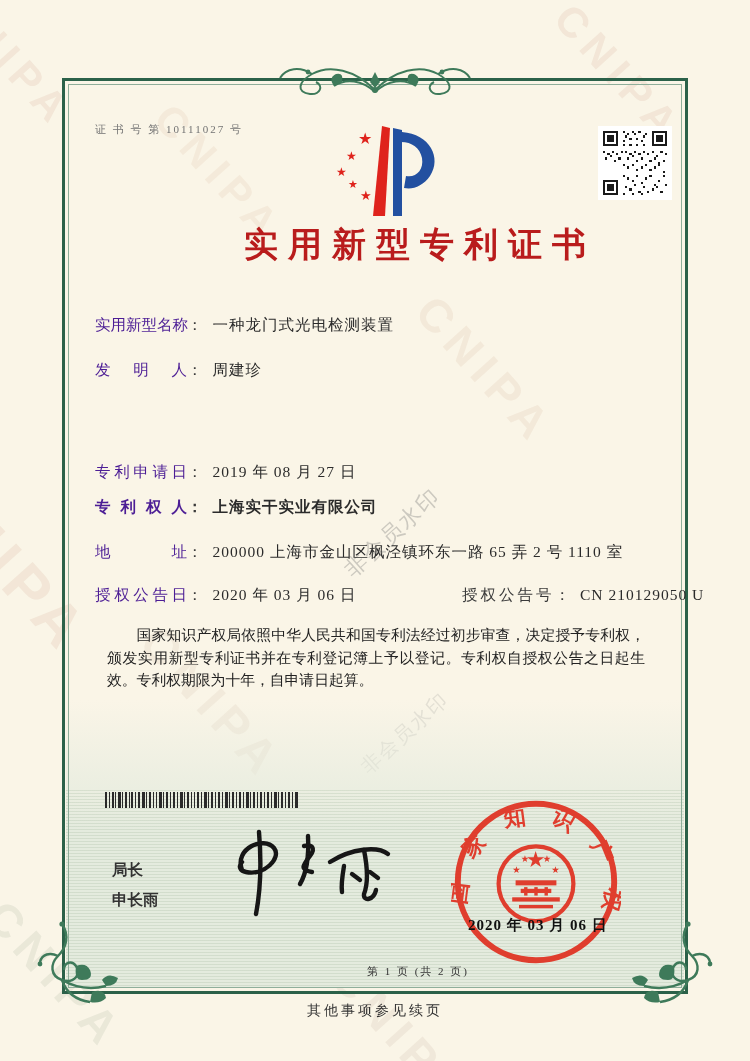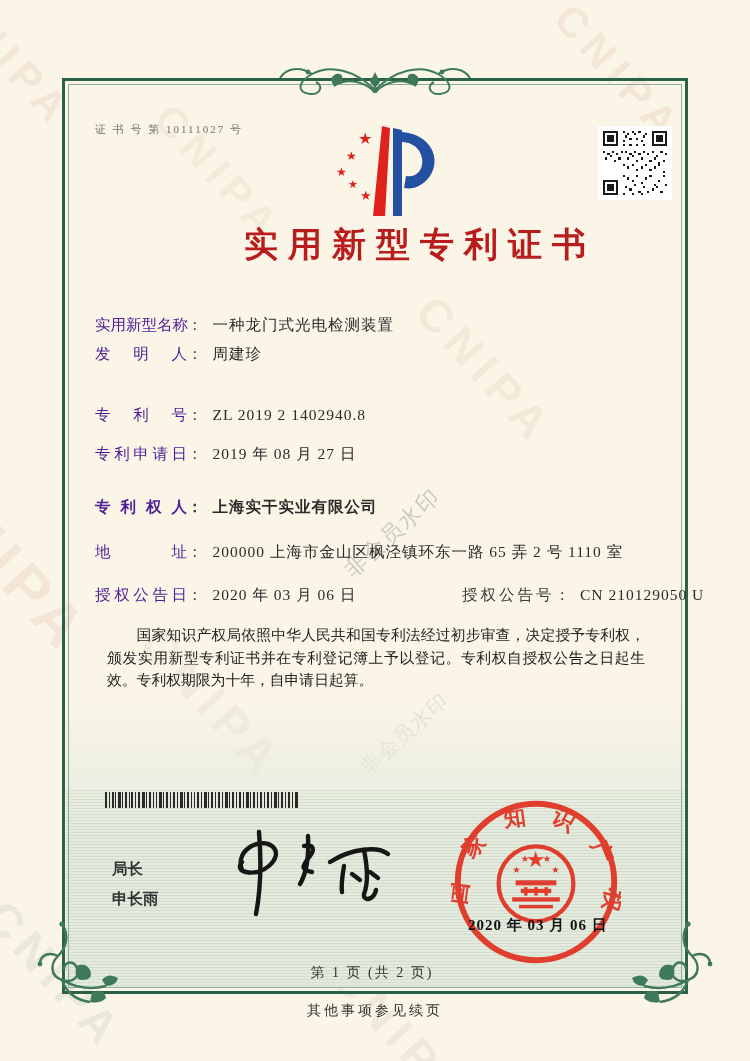--- a/index.html
+++ b/index.html
@@ -26,28 +26,28 @@
          letter-spacing:10px;color:#b91c1c;padding-left:48px;}
   .frow{position:absolute;left:95px;width:570px;font-size:15.5px;color:#2b2b2b;white-space:nowrap;}
   .flabel{display:inline-block;width:92px;text-align:justify;text-align-last:justify;color:#4c1d95;}
   .fsep{color:#3a3a3a;}
   .fvalue{margin-left:10px;letter-spacing:1px;}
   .frow2{position:absolute;left:367px;top:0;}
   .body-text{position:absolute;left:95px;top:612px;width:562px;font-size:14.8px;line-height:22.5px;
          color:#222;text-align:justify;}
   .body-text p{margin:12px;text-indent:2em;}
   .barcode{position:absolute;left:105px;top:792px;width:193px;height:16px;}
-  .signer{position:absolute;left:112px;top:855px;font-family:Liberation Mono, monospace;
+  .signer{position:absolute;left:112px;top:855px;font-family:Liberation Serif, serif;
           font-weight:600;font-size:15.5px;color:#333;line-height:30px;}
   .signature{position:absolute;left:212px;top:822px;width:185px;height:100px;}
   .seal{position:absolute;left:451px;top:797px;width:170px;height:170px;}
   .seal-date{position:absolute;left:468px;top:916px;font-size:15px;font-weight:bold;color:#111;
           letter-spacing:1px;white-space:nowrap;}
-  .page-note{position:absolute;left:62px;top:964px;width:620px;text-align:center;font-size:14px;
-          letter-spacing:2px;color:#333;}
+  .page-note{position:absolute;left:62px;top:964px;width:620px;text-align:center;font-size:11px;
+          letter-spacing:2px;color:#333;padding-left:46px;}
   .cont-note{position:absolute;left:0;top:1002px;width:750px;text-align:center;font-size:14px;
           letter-spacing:3px;color:#333;}
   .flourish-top{position:absolute;left:250px;top:52px;width:250px;height:48px;}
   .flourish{position:absolute;width:92px;height:92px;}
   .fl-bl{left:32px;top:918px;}
   .fl-br{left:626px;top:918px;transform:scaleX(-1);}
 </style>
 </head>
 <body>
 
@@ -223,27 +223,24 @@
       <polygon points="63,6 72,8 72,94 63,94"></polygon>
       <path d="M72,10 C100,12 112,36 100,54 C93,64 83,68 74,66 L76,54 C86,56 94,48 92,36 C90,26 82,20 71,20 Z"></path>
     </g>
   </svg>
 
   <div class="title">实用新型专利证书</div>
 
   <div class="frow" style="top:315px;">
     <span class="flabel">实用新型名称</span><span class="fsep">：</span><span class="fvalue">一种龙门式光电检测装置</span>
   </div>
-  <div class="frow" style="top:344px;">
+  <div class="frow" style="top:360px;">
     <span class="flabel">发明人</span><span class="fsep">：</span><span class="fvalue">周建珍</span>
   </div>
-  <div class="frow" style="top:405px;">
-    <span class="flabel">专利号</span><span class="fsep">：</span><span class="fvalue">ZL 2019 2 1402940.8</span>
-  </div>
-  <div class="frow" style="top:444px;">
+  <div class="frow" style="top:462px;">
     <span class="flabel">专利申请日</span><span class="fsep">：</span><span class="fvalue">2019 年 08 月 27 日</span>
   </div>
   <div class="frow" style="top:497px;font-weight:bold;">
     <span class="flabel">专利权人</span><span class="fsep">：</span><span class="fvalue">上海实干实业有限公司</span>
   </div>
   <div class="frow" style="top:542px;">
     <span class="flabel">地址</span><span class="fsep">：</span><span class="fvalue">200000 上海市金山区枫泾镇环东一路 65 弄 2 号 1110 室</span>
   </div>
   <div class="frow" style="top:585px;">
     <span class="flabel">授权公告日</span><span class="fsep">：</span><span class="fvalue">2020 年 03 月 06 日</span>

